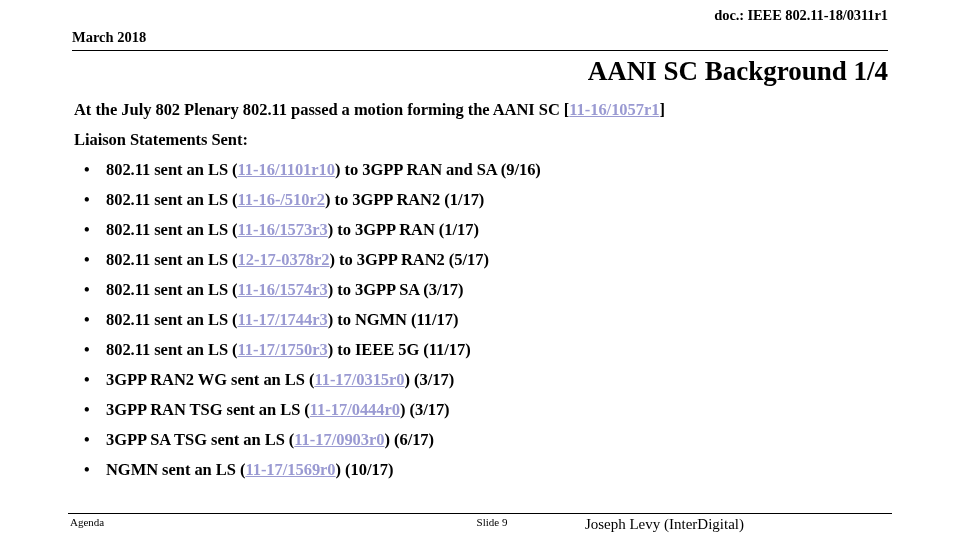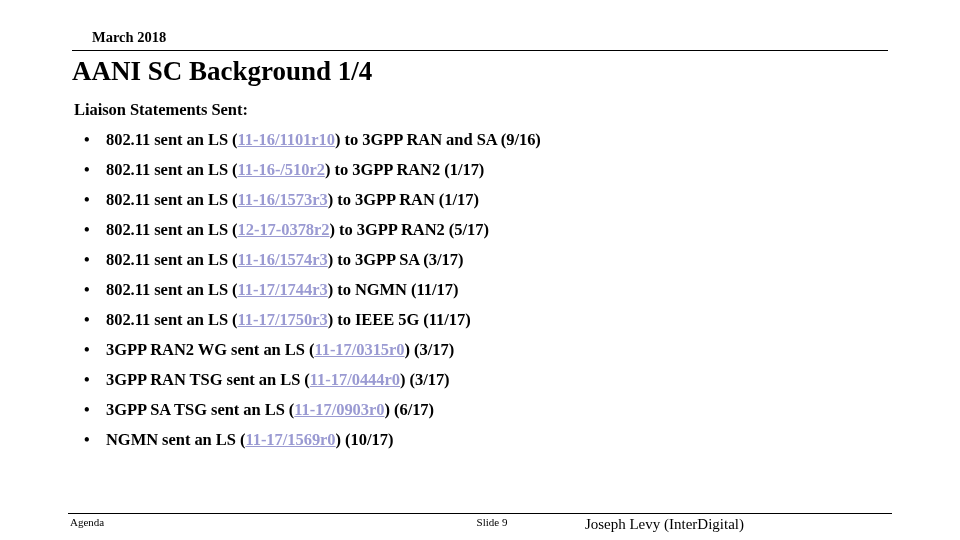--- a/index.html
+++ b/index.html
@@ -33,38 +33,37 @@
     letter-spacing: -0.1px;
     white-space: nowrap;
   }
   .date-label {
     position: absolute;
     left: 72px;
     top: 29px;
     font-size: 14.5px;
     font-weight: bold;
     white-space: nowrap;
-    margin-left: 20px;
   }
   .header-rule {
     position: absolute;
     left: 72px;
     top: 50px;
     width: 816px;
     height: 0;
     border-top: 1.4px solid #000000;
   }
 
   
   .slide-title {
     position: absolute;
     left: 72px;
     top: 55px;
     width: 816px;
-    text-align: left;
+    text-align: right;
     font-size: 27px;
     font-weight: bold;
     line-height: 32px;
     white-space: nowrap;
   }
 
   
   .slide-body {
     position: absolute;
     left: 72px;
@@ -144,28 +143,30 @@
     right: 68px;
     top: 10px;
     font-size: 15px;
     white-space: nowrap;
   }
 </style>
 </head>
 <body>
 
 <div class="slide-header">
+  <div class="doc-id">doc.: IEEE 802.11-18/0311r1</div>
   <div class="date-label">March 2018</div>
   <div class="header-rule"></div>
 </div>
 
 <div class="slide-title">AANI SC Background 1/4</div>
 
 <div class="slide-body">
 
+  <div class="body-line level0"><span>At the July 802 Plenary 802.11 passed a motion forming the AANI SC [</span><span class="doclink">11-16/1057r1</span><span>]</span></div>
 
   <div class="body-line level0">Liaison Statements Sent:</div>
 
   <div class="bullet-row"><span class="bullet-dot">•</span><span>802.11 sent an LS (</span><span class="doclink">11-16/1101r10</span><span>) to 3GPP RAN and SA (9/16)</span></div>
 
   <div class="bullet-row"><span class="bullet-dot">•</span><span>802.11 sent an LS (</span><span class="doclink">11-16-/510r2</span><span>) to 3GPP RAN2 (1/17)</span></div>
 
   <div class="bullet-row"><span class="bullet-dot">•</span><span>802.11 sent an LS (</span><span class="doclink">11-16/1573r3</span><span>) to 3GPP RAN (1/17)</span></div>
 
   <div class="bullet-row"><span class="bullet-dot">•</span><span>802.11 sent an LS (</span><span class="doclink">12-17-0378r2</span><span>) to 3GPP RAN2 (5/17)</span></div>

